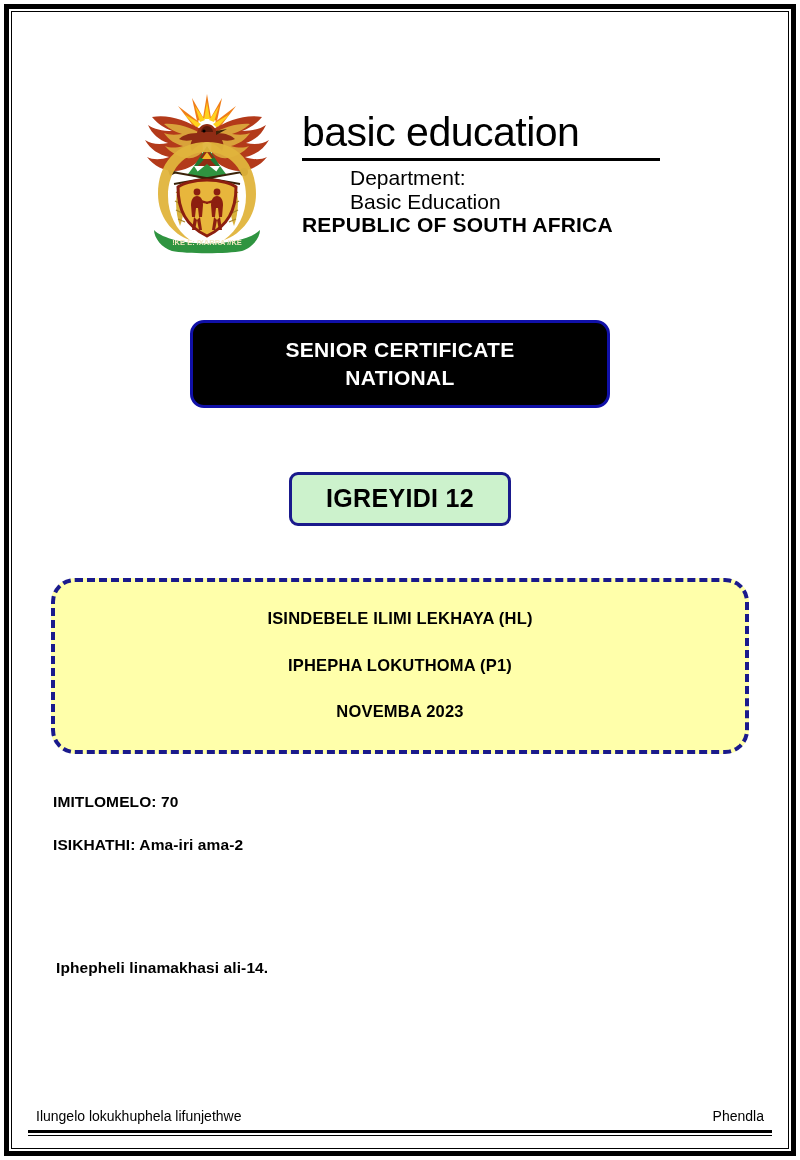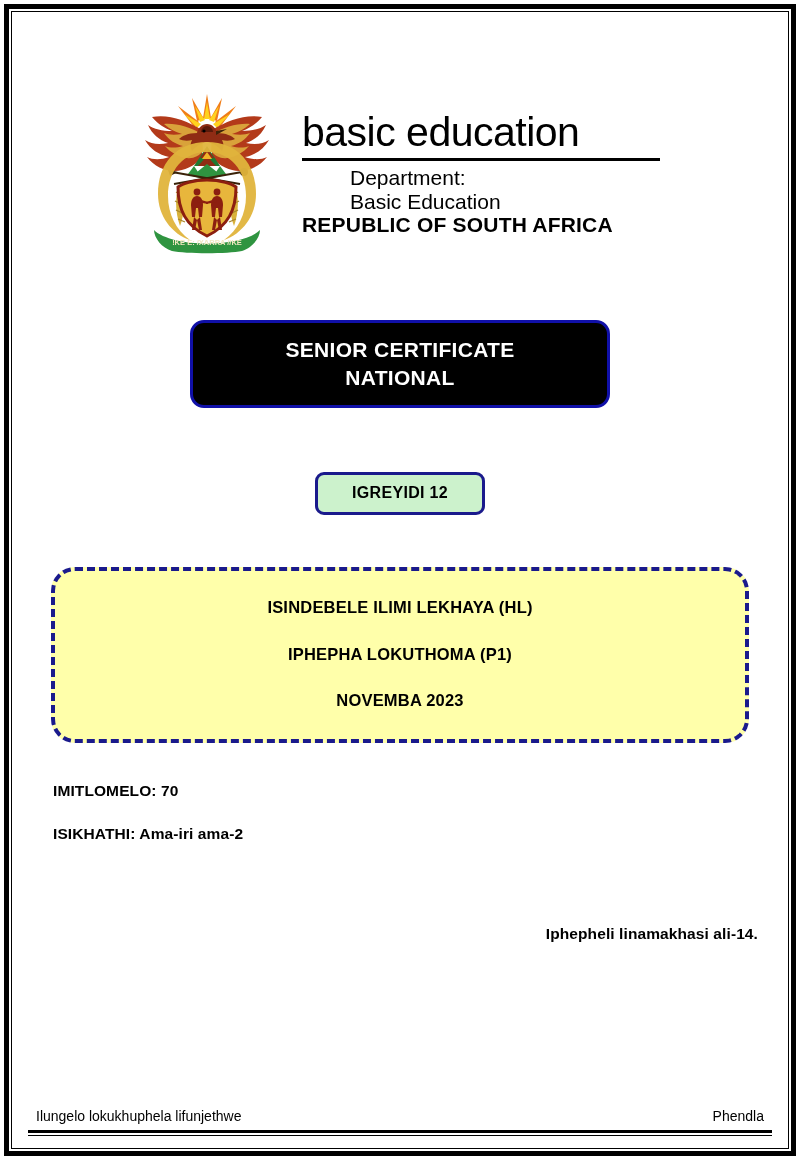--- a/index.html
+++ b/index.html
@@ -115,21 +115,21 @@
   .grade-wrap {
     display: flex;
     justify-content: center;
     margin-top: 64px;
   }
   .grade-box {
     background: #ccf2cc;
     border: 3px solid #1a1a8c;
     border-radius: 9px;
     padding: 9px 34px 10px 34px;
-    font-size: 16px;
+    font-size: 25px;
     font-weight: bold;
     letter-spacing: 0.3px;
     color: #000;
   }
 
   
   .subject-wrap {
     display: flex;
     justify-content: center;
     margin-top: 52px;
@@ -163,22 +163,22 @@
     font-weight: bold;
     letter-spacing: 0.1px;
     line-height: 1;
   }
   .meta-line + .meta-line {
     margin-top: 28px;
   }
 
   
   .pages-note {
-    margin-top: 83px;
-    text-align: right;
+    margin-top: 106px;
+    text-align: left;
     font-size: 15.5px;
     font-weight: bold;
     letter-spacing: 0.1px;
     padding-left: 14px;
   }
 
   
   .footer {
     position: absolute;
     left: 10px;

